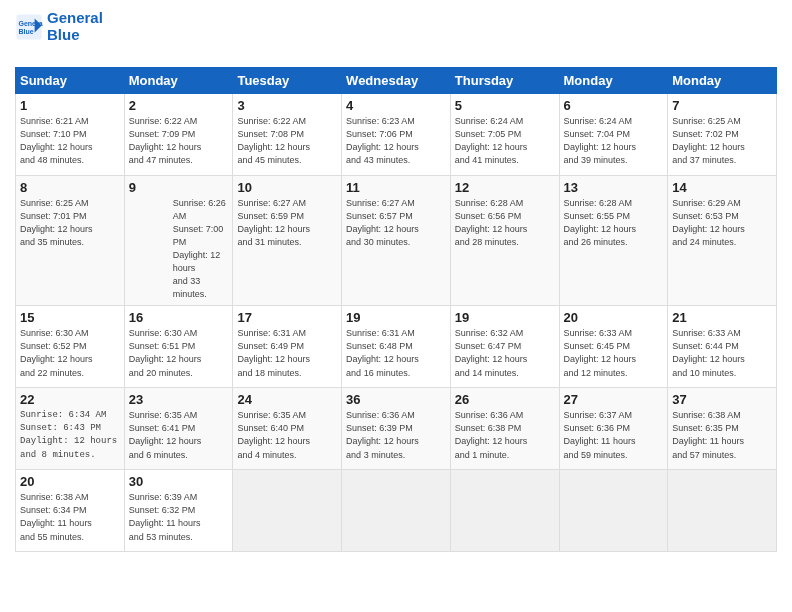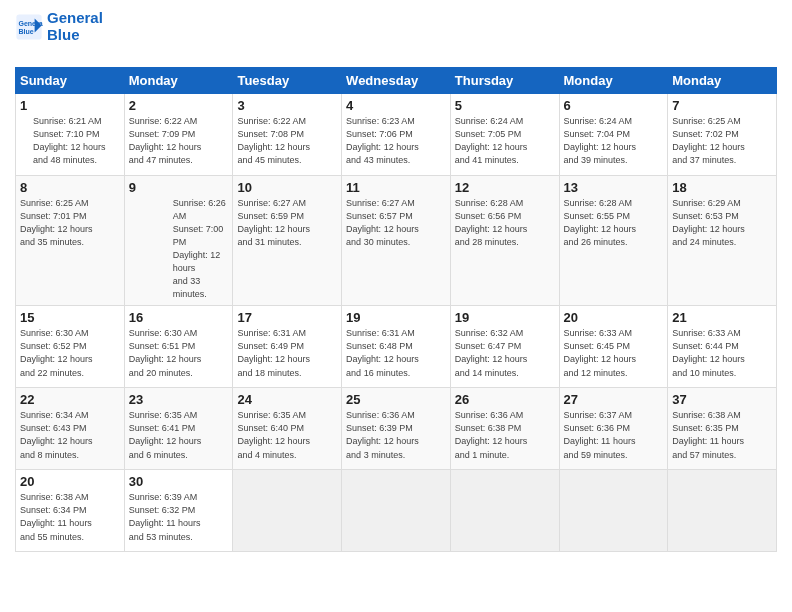--- a/index.html
+++ b/index.html
@@ -122,21 +122,21 @@
           <th>Wednesday</th>
           <th>Thursday</th>
           <th>Monday</th>
           <th>Monday</th>
         </tr>
     </thead>
     <tbody id="calendar-body">
     <tr>
           <td>
             <span class="day-number">1</span>
-            <div class="day-info" style="white-space: pre-line; margin-left: 13px;">Sunrise: 6:21 AM
+            <div class="day-info" style="white-space: pre-line;">Sunrise: 6:21 AM
 Sunset: 7:10 PM
 Daylight: 12 hours
 and 48 minutes.</div>
           </td>
           <td>
             <span class="day-number">2</span>
             <div class="day-info" style="white-space: pre-line;">Sunrise: 6:22 AM
 Sunset: 7:09 PM
 Daylight: 12 hours
 and 47 minutes.</div>
@@ -214,21 +214,21 @@
 and 28 minutes.</div>
           </td>
           <td>
             <span class="day-number">13</span>
             <div class="day-info" style="white-space: pre-line;">Sunrise: 6:28 AM
 Sunset: 6:55 PM
 Daylight: 12 hours
 and 26 minutes.</div>
           </td>
           <td>
-            <span class="day-number">18</span>
+            <span class="day-number">14</span>
             <div class="day-info" style="white-space: pre-line;">Sunrise: 6:29 AM
 Sunset: 6:53 PM
 Daylight: 12 hours
 and 24 minutes.</div>
           </td>
         </tr>
         <tr>
           <td>
             <span class="day-number">15</span>
             <div class="day-info" style="white-space: pre-line;">Sunrise: 6:30 AM
@@ -275,41 +275,41 @@
             <span class="day-number">21</span>
             <div class="day-info" style="white-space: pre-line;">Sunrise: 6:33 AM
 Sunset: 6:44 PM
 Daylight: 12 hours
 and 10 minutes.</div>
           </td>
         </tr>
         <tr>
           <td>
             <span class="day-number">22</span>
-            <div class="day-info" style="white-space: pre-line;">Sunrise: 6:34 AM
+            <div class="day-info" style="white-space: pre-line; font-family: Liberation Mono, monospace;">Sunrise: 6:34 AM
 Sunset: 6:43 PM
 Daylight: 12 hours
 and 8 minutes.</div>
           </td>
           <td>
             <span class="day-number">23</span>
             <div class="day-info" style="white-space: pre-line;">Sunrise: 6:35 AM
 Sunset: 6:41 PM
 Daylight: 12 hours
 and 6 minutes.</div>
           </td>
           <td>
             <span class="day-number">24</span>
             <div class="day-info" style="white-space: pre-line;">Sunrise: 6:35 AM
 Sunset: 6:40 PM
 Daylight: 12 hours
 and 4 minutes.</div>
           </td>
           <td>
-            <span class="day-number">25</span>
+            <span class="day-number">36</span>
             <div class="day-info" style="white-space: pre-line;">Sunrise: 6:36 AM
 Sunset: 6:39 PM
 Daylight: 12 hours
 and 3 minutes.</div>
           </td>
           <td>
             <span class="day-number">26</span>
             <div class="day-info" style="white-space: pre-line;">Sunrise: 6:36 AM
 Sunset: 6:38 PM
 Daylight: 12 hours

